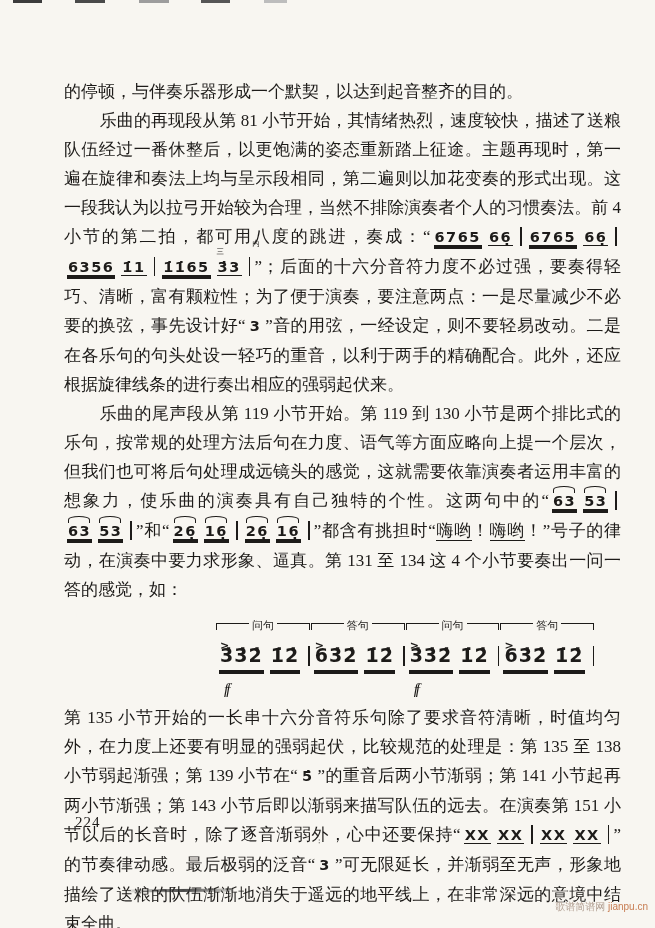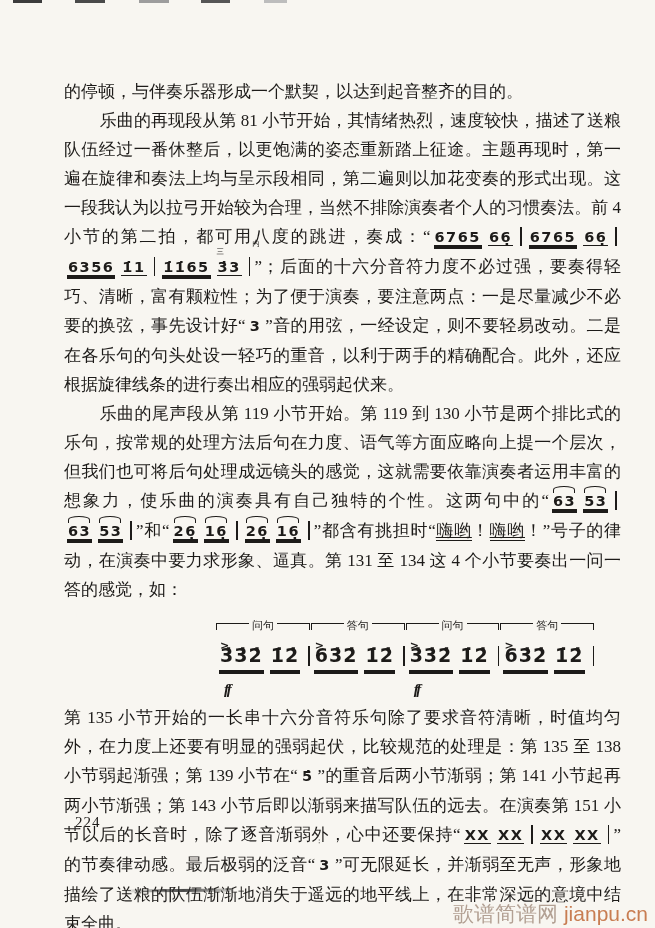--- a/index.html
+++ b/index.html
@@ -31,48 +31,48 @@
     margin:0 3px; padding:0 1px; position:relative; white-space:nowrap;
   }
   .jp1 { border-bottom:1.6px solid #1d1b19; }
   .jp2 { border-bottom:1.6px solid #1d1b19; box-shadow:0 3px 0 #1d1b19; }
   .arc::before {
     content:""; position:absolute; left:1px; right:2px; top:-7px; height:6px;
     border:1.4px solid #1d1b19; border-bottom:none; border-radius:50% 50% 0 0;
   }
   .bar { display:inline-block; width:1.7px; height:19px; background:#1d1b19;
          margin:0 4px; vertical-align:-4px; }
-  .u { border-bottom:1.6px solid #1d1b19;text-decoration:underline; }
+  .u { border-bottom:1.6px solid #1d1b19; }
   .anno {
     position:absolute; left:0; width:100%; top:-19px; text-align:left;
     font-size:7.5px; line-height:8px; white-space:pre-line;
     font-family:"DejaVu Sans",sans-serif; font-weight:normal; letter-spacing:0;
   }
 
   
   .mx { margin:13px 0 8px 152px; display:flex; }
   .mx-unit { margin-right:1px; }
   .mx-bracket { display:flex; align-items:center; height:15px; font-size:11px; }
   .mx-line { flex:1; height:6px; border-top:1.4px solid #1d1b19; margin-top:3px; }
   .ml { border-left:1.4px solid #1d1b19; }
   .mr { border-right:1.4px solid #1d1b19; }
   .mx-label { padding:0 3px; line-height:12px; }
   .mx-notes { position:relative; display:flex; align-items:baseline; justify-content:center;
     padding-top:9px; font-family:"DejaVu Sans",sans-serif; font-weight:bold; font-size:14px; }
   .mx-notes .jp2 { font-size:19px; letter-spacing:1px; margin:0 3px; }
   .mx-acc { position:absolute; left:4px; top:-1px; font-size:11px; font-weight:bold; }
   .mx-bar { width:1.7px; height:20px; background:#1d1b19; margin-left:5px; align-self:center; }
-  .mx-dyn { height:20px; padding:4px 0 0 8px; font-style:italic; font-weight:bold;
+  .mx-dyn { height:20px; padding:4px 0 0 8px; font-style:italic; font-weight:normal;
     font-size:15px; font-family:"Liberation Serif",serif; letter-spacing:-2px; }
 
   .page-number { position:absolute; left:75px; top:814px; font-size:15px; letter-spacing:1px; }
   .smudge { position:absolute; left:122px; top:889px; width:112px; height:3px;
     border-radius:2px; transform:rotate(-0.4deg);
     background:linear-gradient(90deg, rgba(40,40,40,0), rgba(40,40,40,0.85) 55%, rgba(40,40,40,0.15)); }
-  .watermark { position:absolute; right:7px; top:900px; font-size:21px;
+  .watermark { position:absolute; right:7px; top:900px; font-size:10px;
     font-family:"Liberation Sans","DejaVu Sans",sans-serif; }
   .wm-name { color:#b2a093; }
   .wm-url  { color:#c87d52; }
 </style>
 </head>
 <body>
 
 <div class="page">
   <div class="dash dash1"></div>
   <div class="dash dash2"></div>

